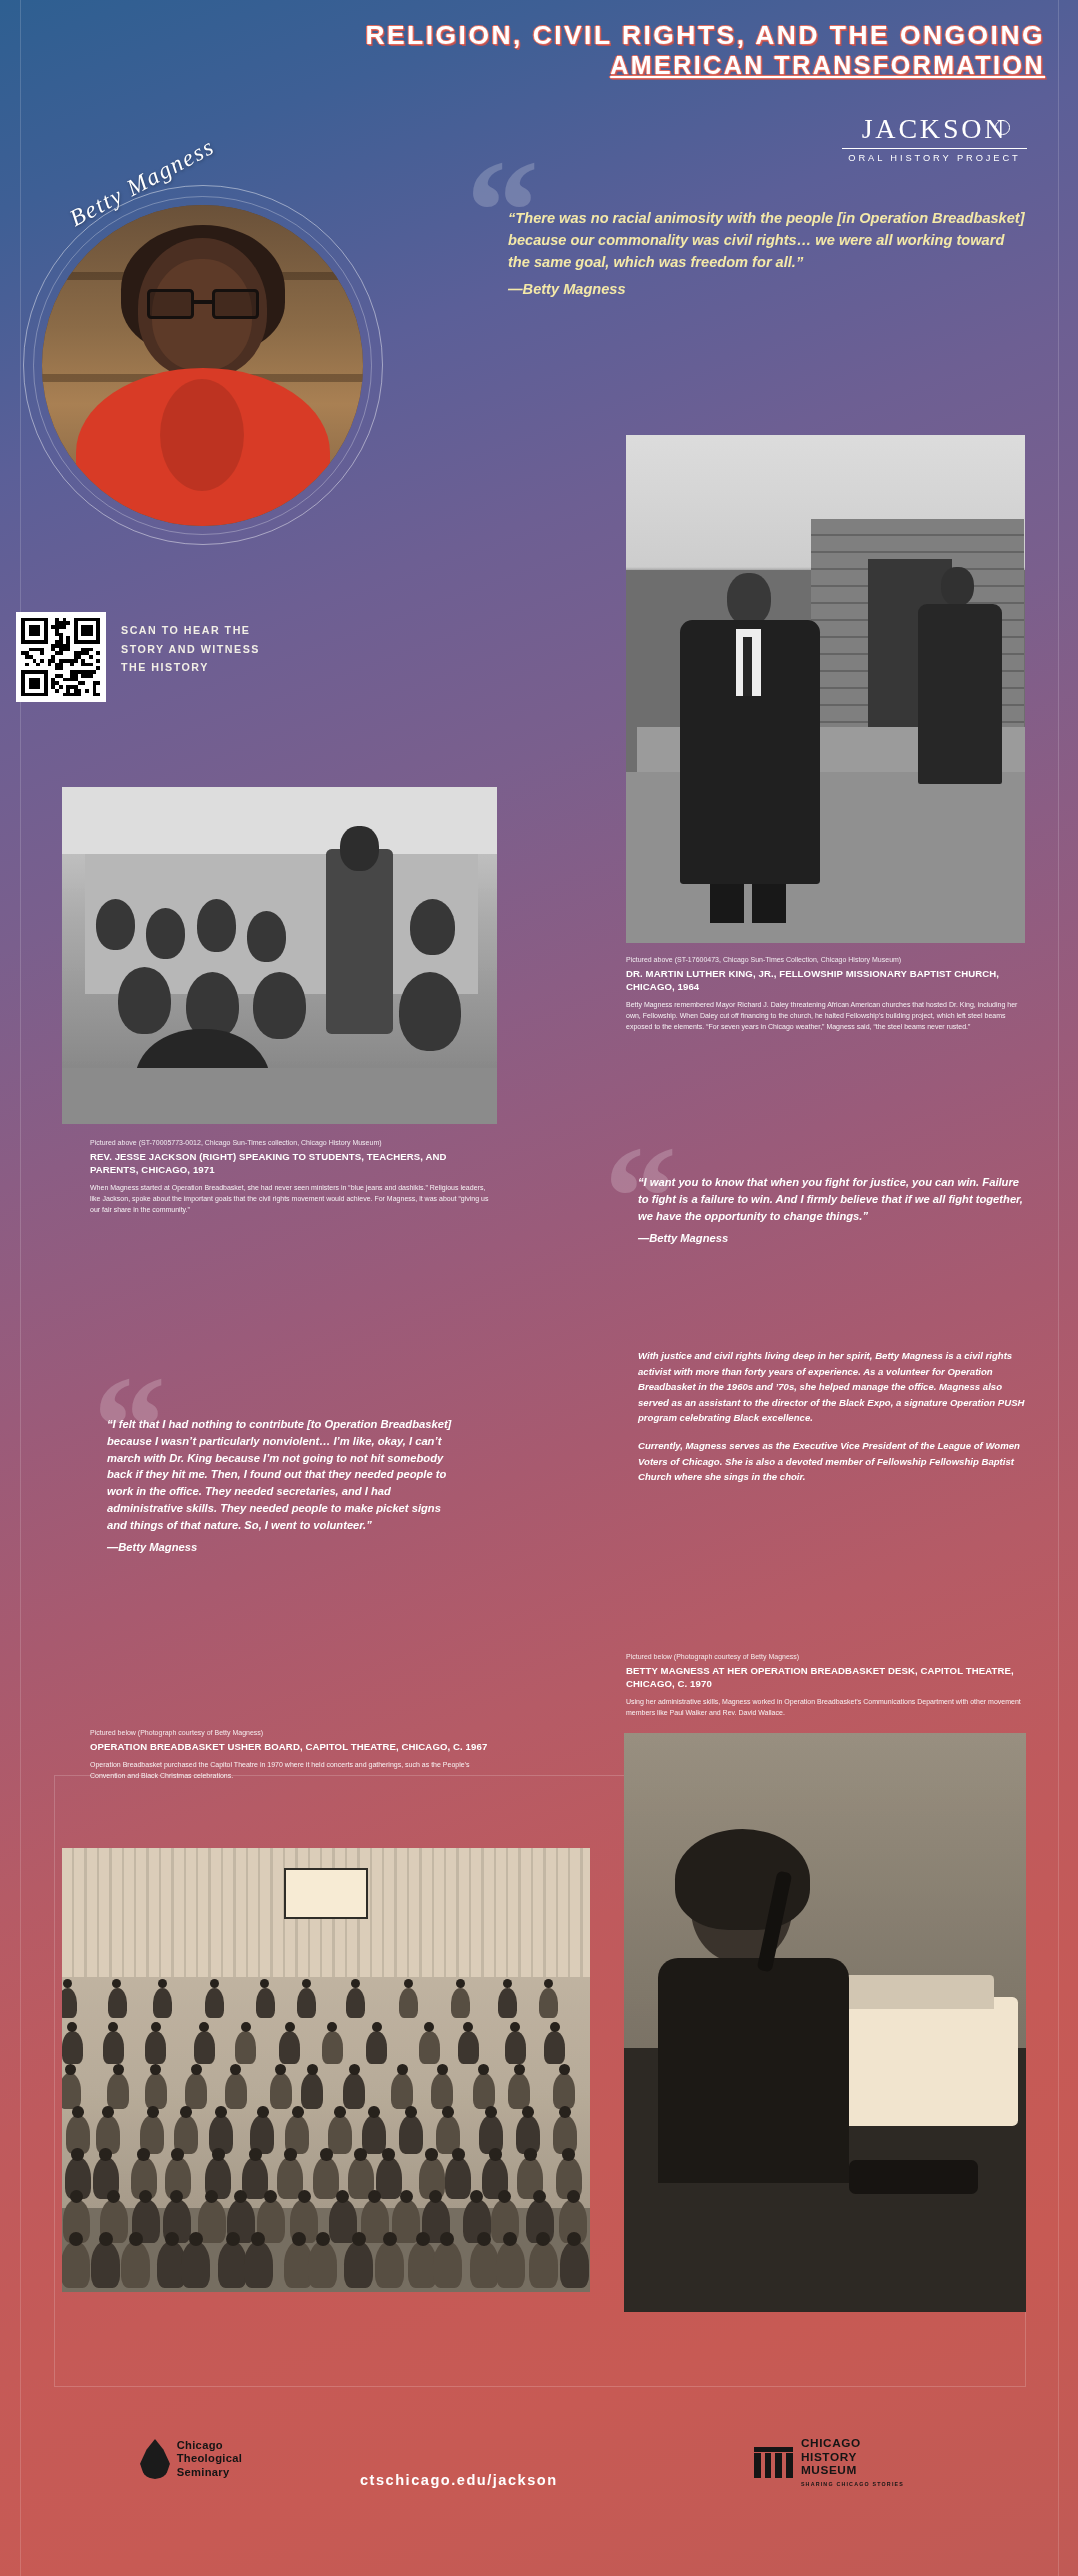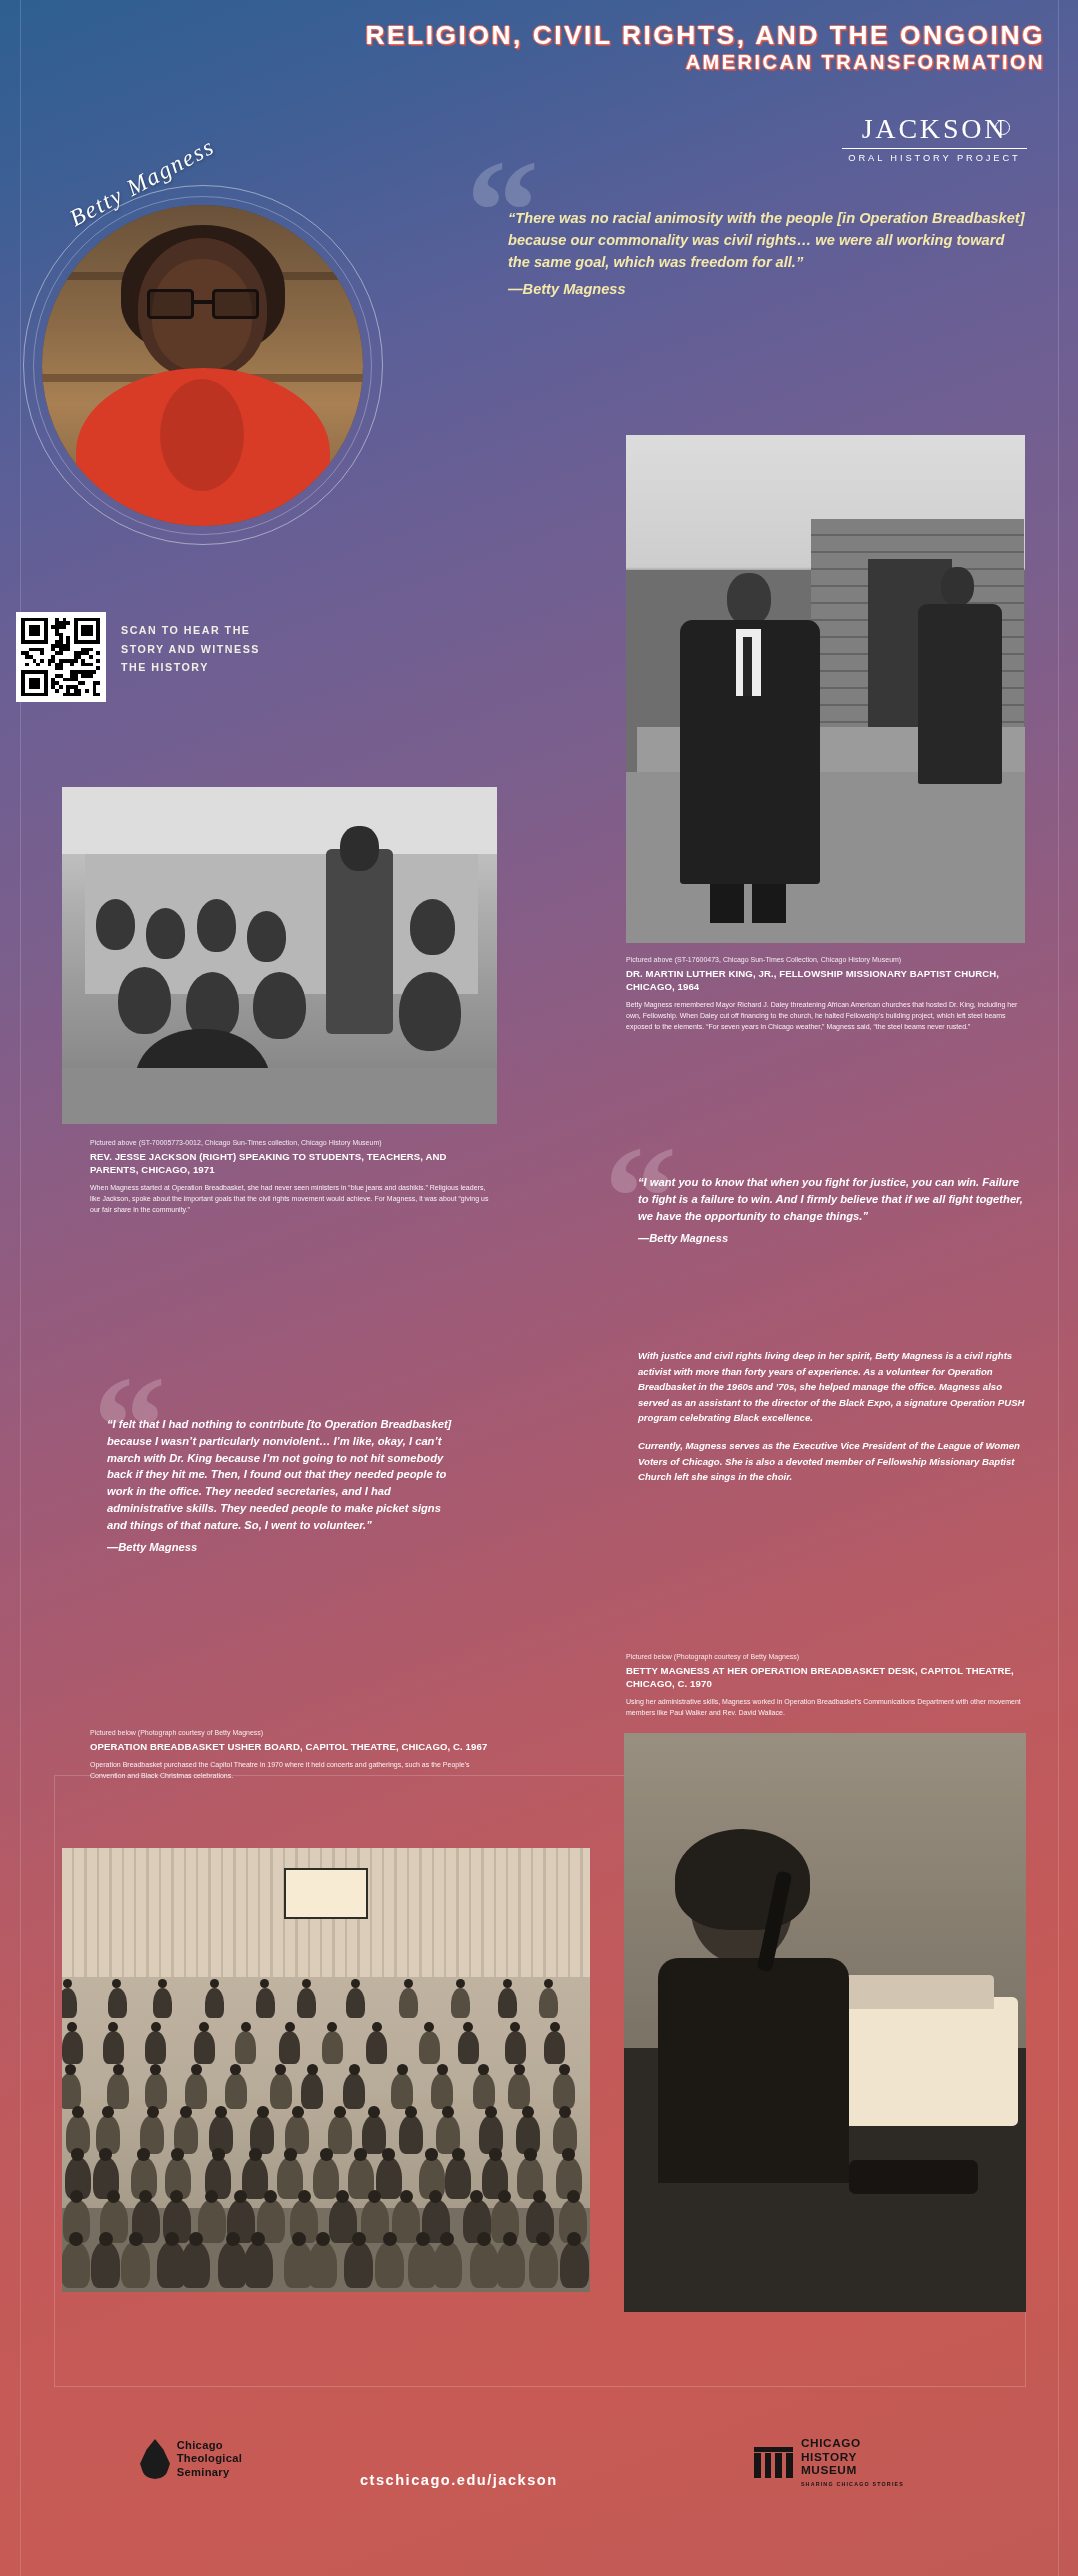--- a/index.html
+++ b/index.html
@@ -52,21 +52,21 @@
     font-size: 26.4px;
     letter-spacing: 2.5px;
     color: #ffffff;
     text-shadow:
       1.1px 0 0 #e06a5d, -1.1px 0 0 #e06a5d,
       0 1.1px 0 #e06a5d, 0 -1.1px 0 #e06a5d,
       1.7px 1.7px 0 rgba(210,80,70,0.85);
     line-height: 1.18;
     white-space: nowrap;
   }
-  .title-line.second { font-size: 20px; }
+  .title-line.second { font-size: 25px; text-decoration: underline; }
 
   
   .jackson-logo {
     position: absolute;
     top: 115px; right: 38px;
     text-align: center;
     width: 213px;
   }
   .jackson-word {
     font-size: 28px;
@@ -843,21 +843,21 @@
   </div>
 
   <div class="bigquote" style="left:604px; top:1124px;">“</div>
   <div class="quote white" style="left:638px; top:1174px; width:393px; font-size:11.2px;">
     <span>“I want you to know that when you fight for justice, you can win. Failure to fight is a failure to win. And I firmly believe that if we all fight together, we have the opportunity to change things.”</span>
     <span class="attrib">—Betty Magness</span>
   </div>
 
   <div class="bio" style="left:638px; top:1348px; width:393px;">
     <p>With justice and civil rights living deep in her spirit, Betty Magness is a civil rights activist with more than forty years of experience. As a volunteer for Operation Breadbasket in the 1960s and ’70s, she helped manage the office. Magness also served as an assistant to the director of the Black Expo, a signature Operation PUSH program celebrating Black excellence.</p>
-    <p>Currently, Magness serves as the Executive Vice President of the League of Women Voters of Chicago. She is also a devoted member of Fellowship Missionary Baptist Church left she sings in the choir.</p>
+    <p>Currently, Magness serves as the Executive Vice President of the League of Women Voters of Chicago. She is also a devoted member of Fellowship Fellowship Baptist Church where she sings in the choir.</p>
   </div>
 
   <div class="bigquote" style="left:93px; top:1354px;">“</div>
   <div class="quote white" style="left:107px; top:1416px; width:348px; font-size:11.2px;">
     <span>“I felt that I had nothing to contribute [to Operation Breadbasket] because I wasn’t particularly nonviolent… I’m like, okay, I can’t march with Dr. King because I’m not going to not hit somebody back if they hit me. Then, I found out that they needed people to work in the office. They needed secretaries, and I had administrative skills. They needed people to make picket signs and things of that nature. So, I went to volunteer.”</span>
     <span class="attrib">—Betty Magness</span>
   </div>
 
   <div class="caption" style="left:626px; top:1652px; width:402px;">
     <div class="cap-credit">Pictured below (Photograph courtesy of Betty Magness)</div>

